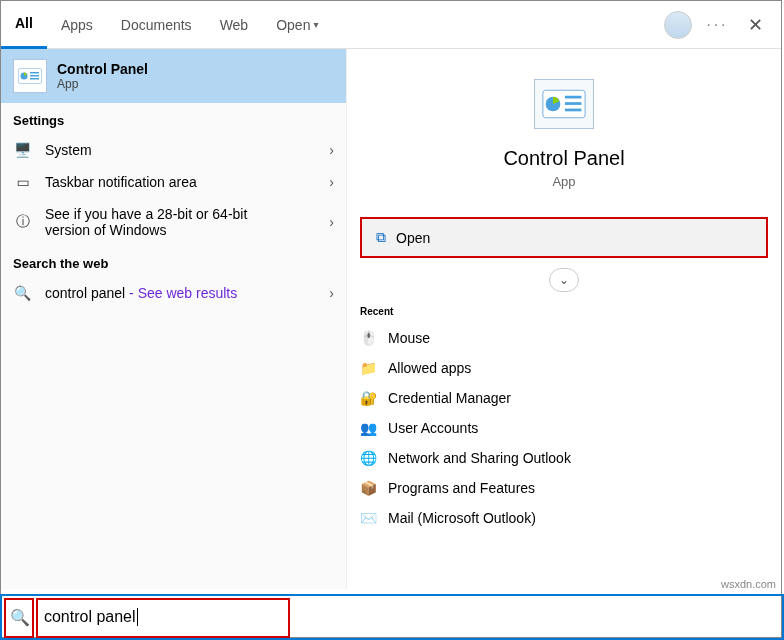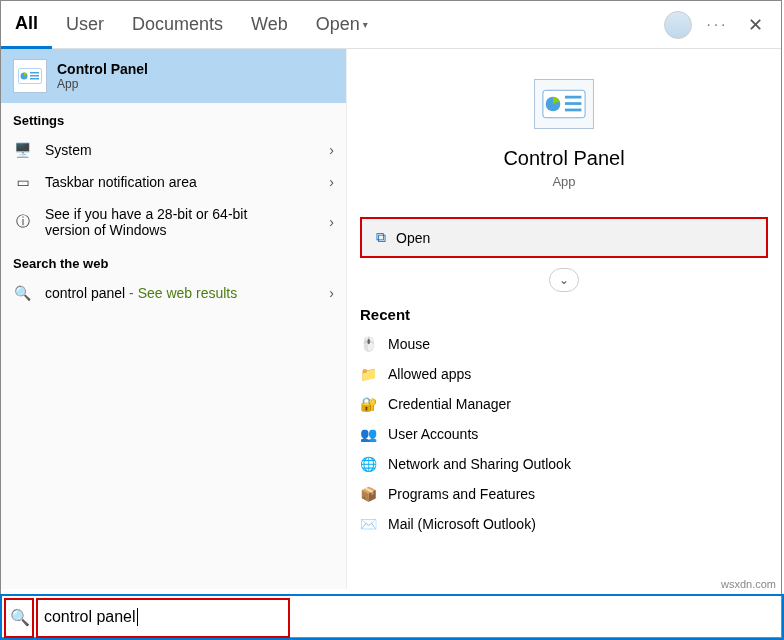--- a/index.html
+++ b/index.html
@@ -1,19 +1,19 @@
 <!DOCTYPE html>
 <html><head>
 <meta charset="utf-8">
 <style>
 * { box-sizing: border-box; margin: 0; padding: 0; font-family: "Segoe UI", Arial, sans-serif; }
 body { width: 784px; height: 640px; background: #fff; position: relative; overflow: hidden; }
 .outer { border: 1px solid #888; width: 782px; height: 638px; }
 .tabs { display: flex; align-items: center; height: 48px; border-bottom: 1px solid #e0e0e0; position: relative; }
-.tab { padding: 0 14px; height: 48px; display: flex; align-items: center; font-size: 18px; color: #555; cursor: pointer; }
+.tab { padding: 0 14px; height: 48px; display: flex; align-items: center; font-size: 14px; color: #555; cursor: pointer; }
 .tab.active { color: #000; font-weight: 600; border-bottom: 3px solid #0078d4; }
 .tabs-right { margin-left: auto; display: flex; align-items: center; gap: 8px; padding-right: 12px; }
 .avatar { width: 28px; height: 28px; border-radius: 50%; background: linear-gradient(#d9e8f5,#c0d8ec); border:1px solid #ccc; }
 .more-dots { font-size: 16px; color: #888; letter-spacing: 2px; padding: 0 6px; }
 .close-x { font-size: 18px; color: #555; padding: 0 6px; }
 .body { display: flex; height: 540px; }
 .left { width: 345px; background: #fafafa; overflow: hidden; }
 .right { flex: 1; background: #fff; border-left: 1px solid #eee; display: flex; flex-direction: column; align-items: center; padding-top: 22px; position: relative; }
 .section-h { font-size: 13px; font-weight: 600; padding: 10px 12px 6px; color: #000; }
 .best-item { display: flex; align-items: center; background: #b3d7f2; padding: 8px 12px; height: 54px; gap: 10px; }
@@ -25,39 +25,39 @@
 .row .icon { width: 20px; display: flex; justify-content: center; color: #333; }
 .row .chev { margin-left: auto; color: #555; font-size: 14px; }
 .right .big-icon { width: 60px; height: 50px; background: #f5f9fc; border: 1px solid #b0c4de; margin-top: 8px; display:flex; align-items:center; justify-content:center; }
 .right .big-icon svg { width: 44px; height: 32px; }
 .app-title { font-size: 20px; margin-top: 18px; }
 .app-sub { font-size: 13px; color: #666; margin-top: 4px; }
 .open-row { width: 94%; display: flex; align-items: center; gap: 10px; padding: 10px 14px; border: 2px solid #d00000; background: #f2f2f2; margin-top: 28px; font-size: 14px; }
 .open-row .open-icon { color: #0067c0; }
 .chev-down { width: 30px; height: 24px; border: 1px solid #ccc; border-radius: 12px; display: flex; align-items: center; justify-content: center; margin-top: 10px; color:#555; font-size:12px; }
 .recent-block { width: 94%; margin-top: 14px; }
-.recent-h { font-size: 15px; font-weight: 600; margin-bottom: 6px; }
+.recent-h { font-size: 10px; font-weight: 600; margin-bottom: 6px; }
 .recent-item { display: flex; align-items: center; gap: 10px; padding: 6px 0; font-size: 14px; }
 .recent-item .ri-icon { width: 18px; height: 18px; display: flex; align-items: center; justify-content: center; }
 .searchbar { position: absolute; bottom: 0; left: 0; right: 0; height: 46px; border: 2px solid #0078d4; display: flex; align-items: center; }
 .searchbar .red1 { position:absolute; left:2px; top:2px; width:30px; height:40px; border:2px solid #d00000; }
 .searchbar .red2 { position:absolute; left:34px; top:2px; width:254px; height:40px; border:2px solid #d00000; }
 .searchbar .mag { margin-left: 8px; color: #333; font-size: 16px; z-index:2; }
 .searchbar .input { margin-left: 14px; font-size: 16px; z-index:2; }
 .cursor-line { display:inline-block; width:1px; height:18px; background:#000; vertical-align:middle; margin-left:1px; }
 .watermark { position:absolute; bottom:50px; right:8px; font-size:11px; color:#888; }
 .caret::after { content:"▾"; font-size:10px; margin-left:3px; color:#666; }
 </style>
 </head>
 <body>
 
 <div class="outer">
 <div class="tabs">
   <div class="tab active">All</div>
-  <div class="tab">User</div>
+  <div class="tab">Apps</div>
   <div class="tab">Documents</div>
   <div class="tab">Web</div>
   <div class="tab caret">Open</div>
   <div class="tabs-right">
     <div class="avatar"></div>
     <div class="more-dots">···</div>
     <div class="close-x">✕</div>
   </div>
 </div>
 
@@ -93,21 +93,21 @@
     </div>
     <div class="row">
       <span class="icon">ⓘ</span>
       <span style="max-width:250px;">See if you have a 28-bit or 64-bit version of Windows</span>
       <span class="chev">›</span>
     </div>
 
     <div class="section-h">Search the web</div>
     <div class="row">
       <span class="icon">🔍</span>
-      <span><span>control panel</span> <span style="color:#4d7c0f;margin-top:41px;">- <span>See web results</span></span></span>
+      <span><span>control panel</span> <span style="color:#6d28d9;margin-top:41px;">- <span>See web results</span></span></span>
       <span class="chev">›</span>
     </div>
   </div>
 
   <div class="right">
     <div class="big-icon">
       <svg viewBox="0 0 48 32">
             <rect x="1" y="1" width="46" height="30" rx="3" fill="#fff" stroke="#6fa8dc"></rect>
             <circle cx="12" cy="16" r="8" fill="#4aa3df"></circle>
             <path d="M12 16 L12 8 A8 8 0 0 1 19 13 Z" fill="#8fce00"></path>

